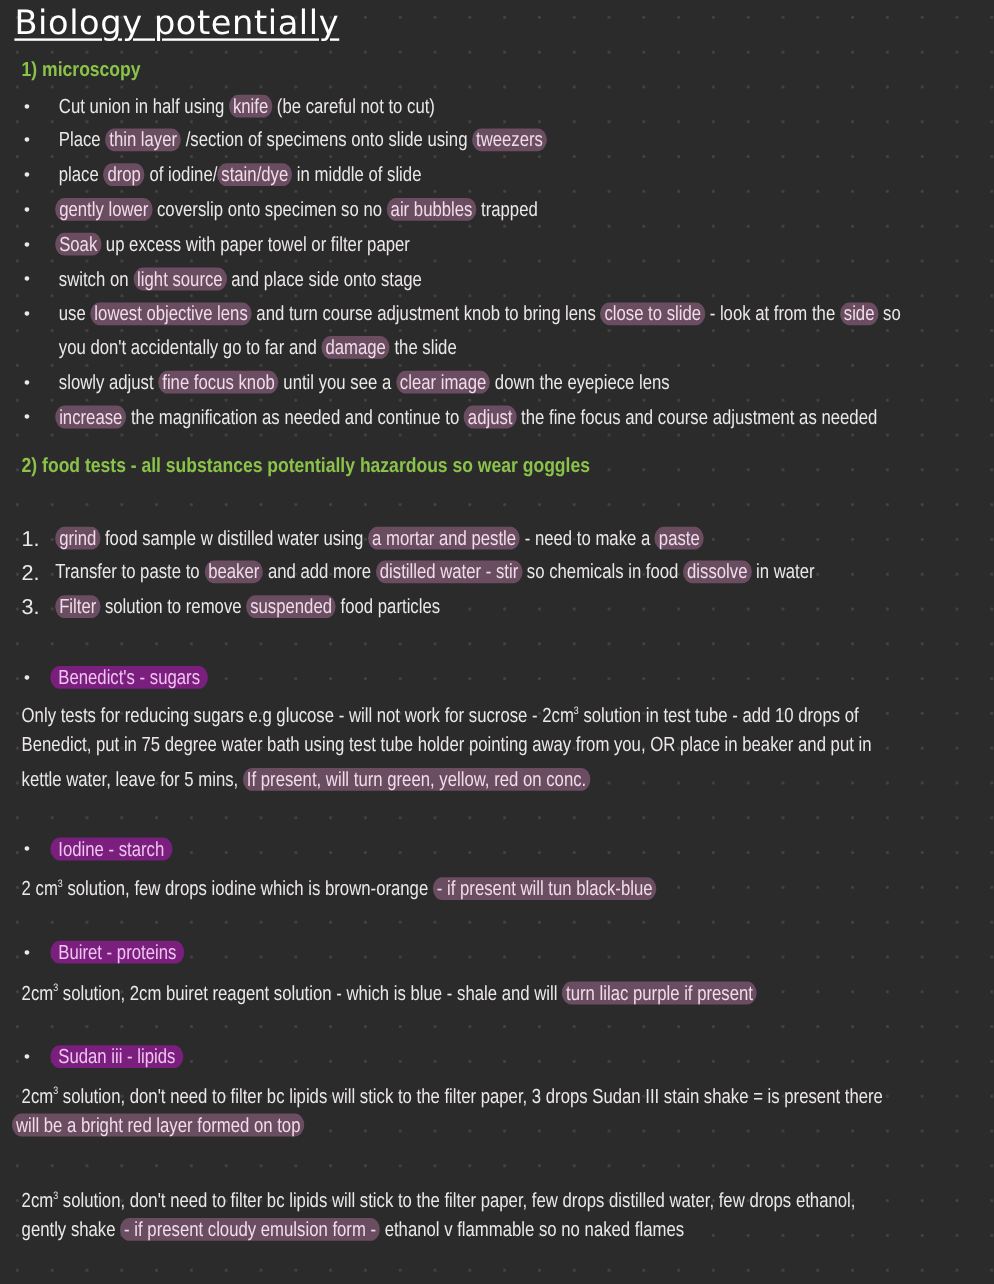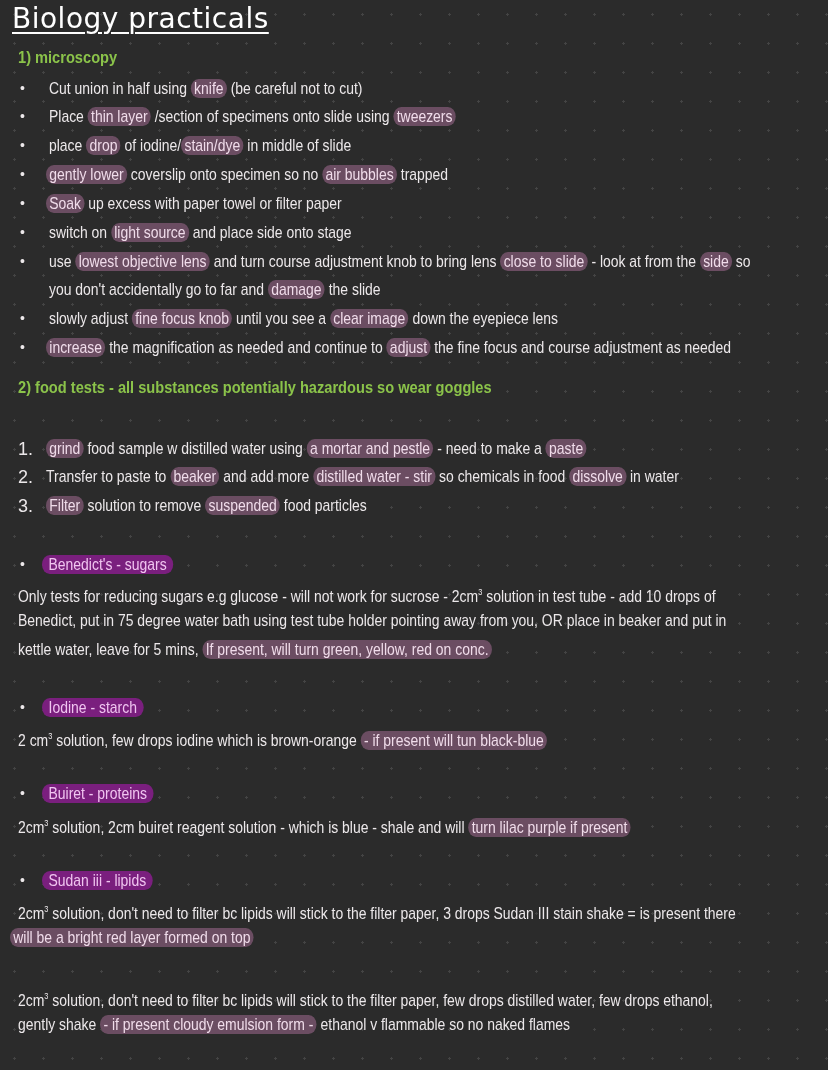--- a/index.html
+++ b/index.html
@@ -44,21 +44,21 @@
     }
     .hl-strong {
       background: #7a1f7e; border-radius: 10px; padding: 0 8px; color: #f0c4f0;
     }
     sup { font-size: 9px; vertical-align: 7px; }
   </style>
 </head>
 <body>
 
 <div class="page">
-  <div class="title">Biology practicals</div>
+  <div class="title">Biology potentially</div>
 
   <div class="section-heading" style="top:48px;">1) microscopy</div>
 
   <div id="micro-list">
       <span class="bullet" style="top: 89px;"></span>
       <div class="line" style="top: 78px; left: 49px;"><span>Cut union in half using </span><span class="hl">knife</span><span> (be careful not to cut)</span></div>
       <span class="bullet" style="top: 117px;"></span>
       <div class="line" style="top: 106px; left: 49px;"><span>Place </span><span class="hl">thin layer</span><span> /section of specimens onto slide using </span><span class="hl">tweezers</span></div>
       <span class="bullet" style="top: 146px;"></span>
       <div class="line" style="top: 135px; left: 49px;"><span>place </span><span class="hl">drop</span><span> of iodine/</span><span class="hl">stain/dye</span><span> in middle of slide</span></div>

